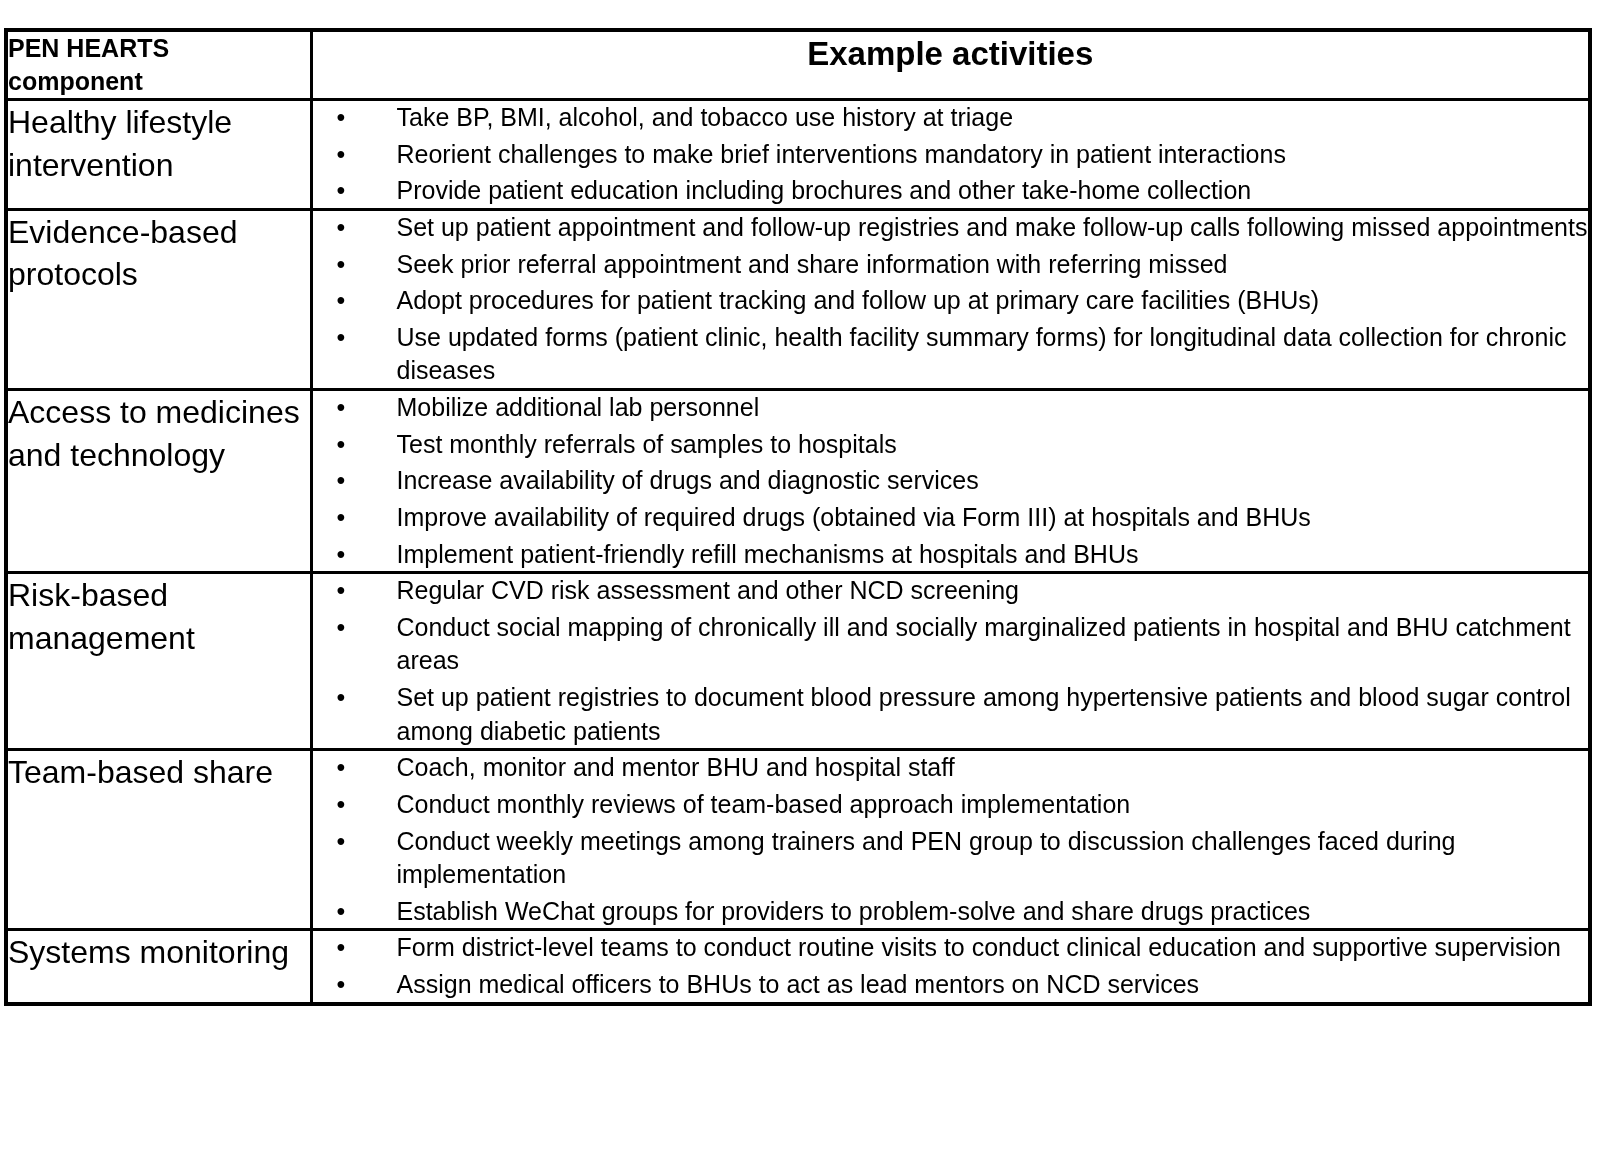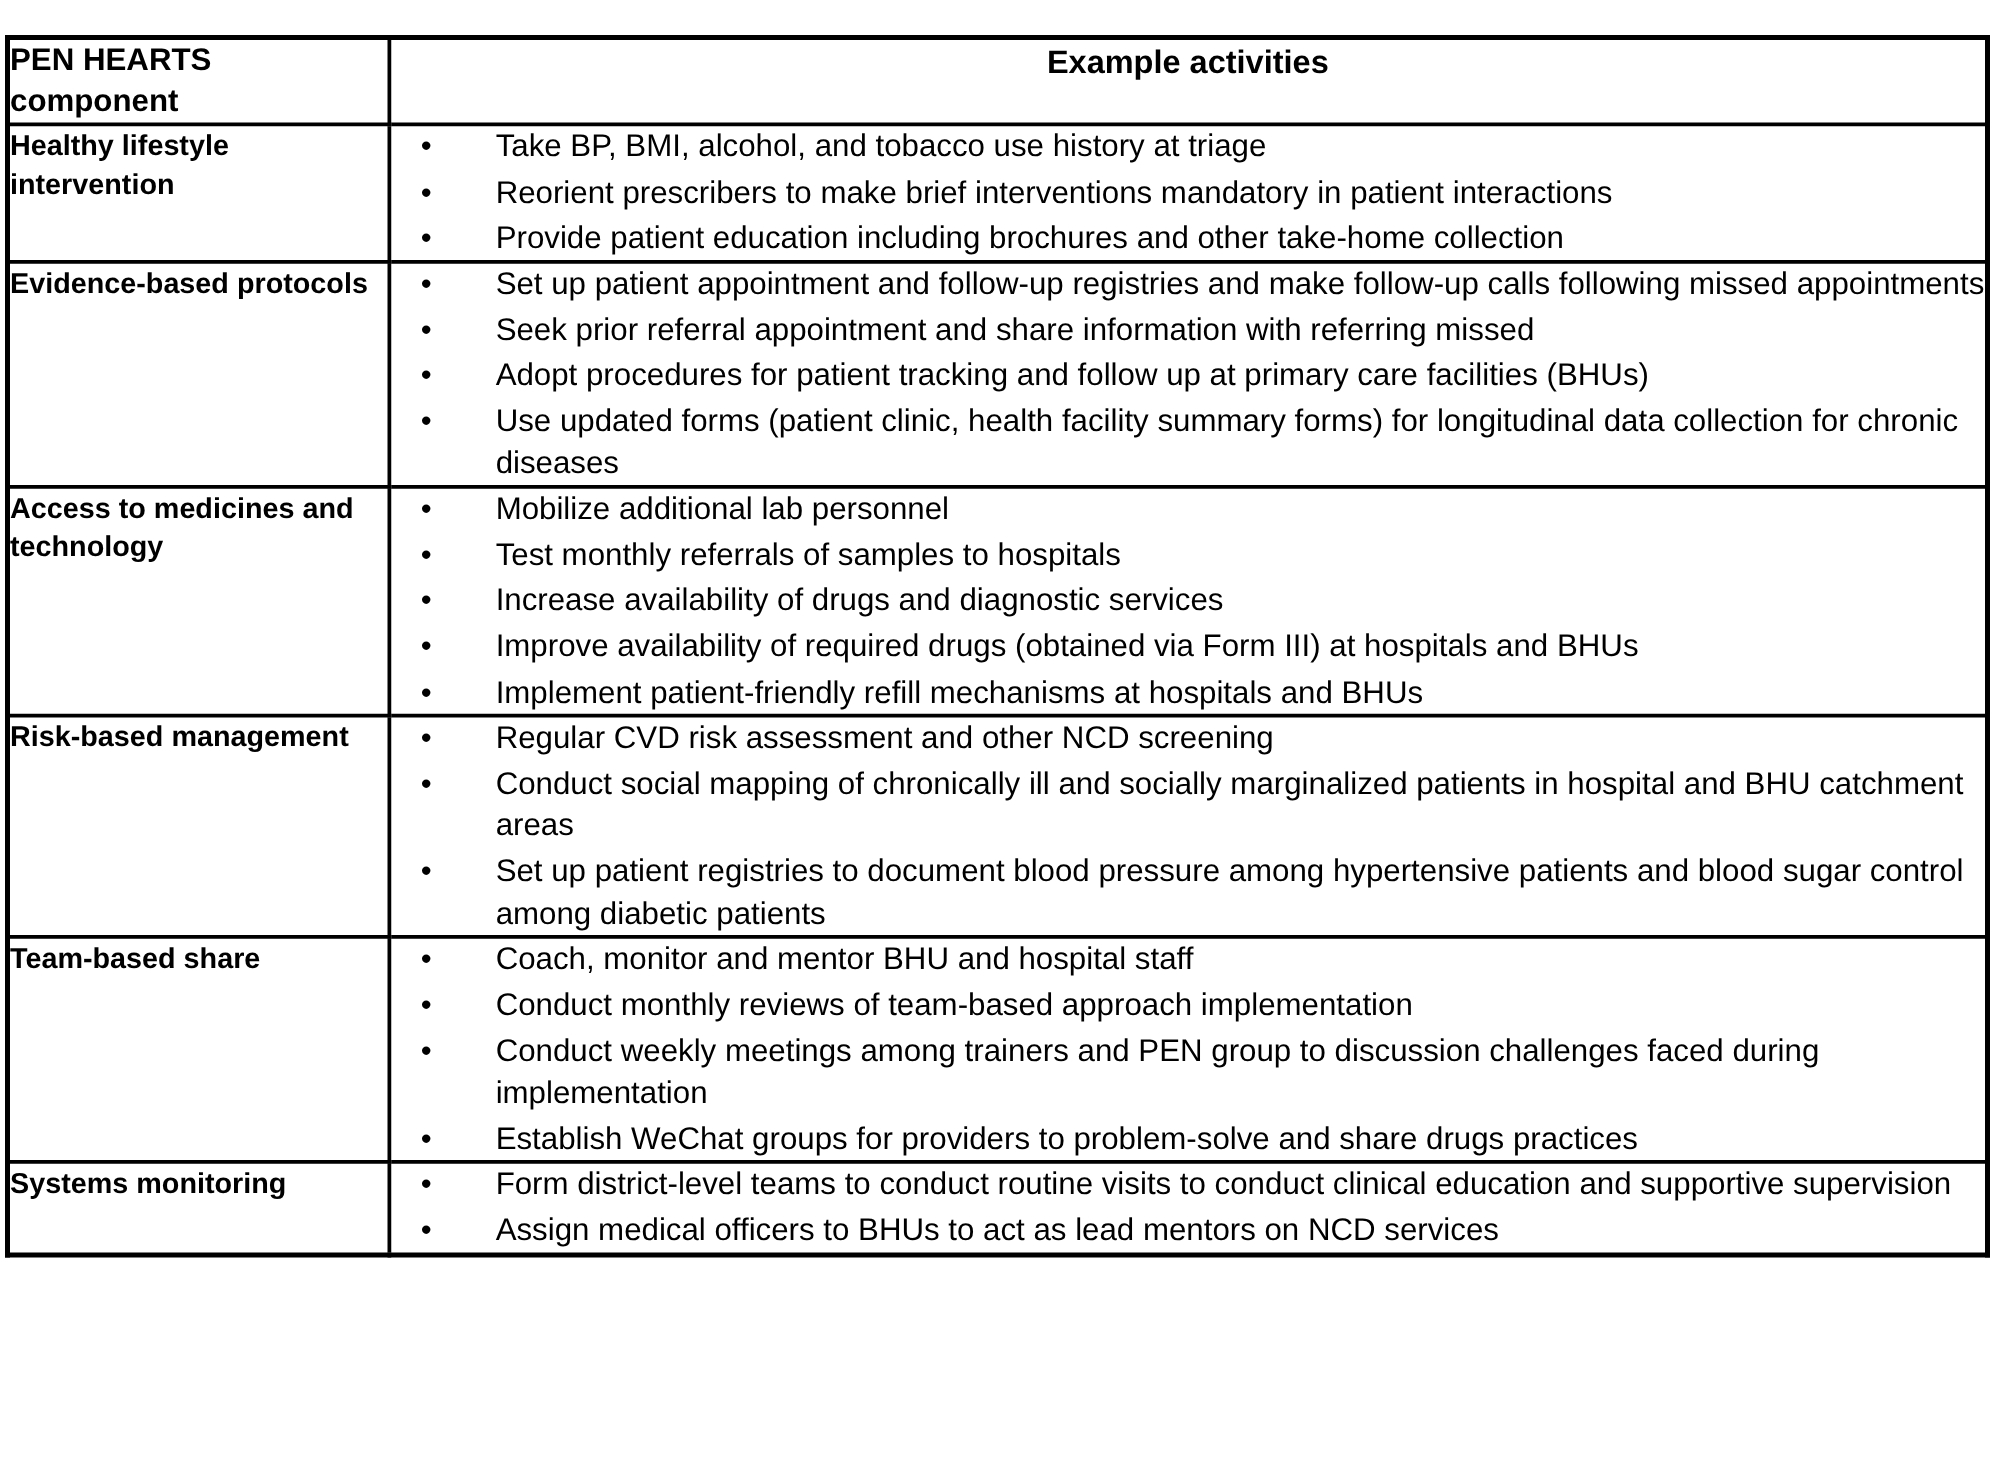--- a/index.html
+++ b/index.html
@@ -40,29 +40,29 @@
   th.hdr-component {
     text-align: left;
     font-weight: bold;
     font-size: 25px;
     line-height: 1.32;
     padding: 7px 10px 12px 14px;
   }
   th.hdr-activities {
     text-align: center;
     font-weight: bold;
-    font-size: 26px;
+    font-size: 33px;
     line-height: 1.32;
     padding: 7px 10px 12px 10px;
     vertical-align: top;
   }
   td.comp-cell {
-    font-size: 23px;
+    font-size: 32px;
     line-height: 1.33;
-    font-weight: bold;
+    font-weight: normal;
     padding: 8px 8px 10px 14px;
   }
   td.act-cell {
     padding: 8px 10px 10px 0;
   }
   ul.acts {
     list-style: none;
     margin: 0;
     padding: 0;
   }
@@ -110,21 +110,21 @@
         </th>
         <th class="hdr-activities">Example activities</th>
       </tr>
     </thead>
     <tbody id="table-body">
         <tr>
           <td class="comp-cell">Healthy lifestyle intervention</td>
           <td class="act-cell">
             <ul class="acts">
               <li><span class="bullet">•</span><span>Take BP, BMI, alcohol, and tobacco use history at triage</span></li>
-              <li><span class="bullet">•</span><span>Reorient prescribers to make brief interventions mandatory in patient interactions</span></li>
+              <li><span class="bullet">•</span><span>Reorient challenges to make brief interventions mandatory in patient interactions</span></li>
               <li><span class="bullet">•</span><span>Provide patient education including brochures and other take-home collection</span></li>
             </ul>
           </td>
         </tr>
         <tr>
           <td class="comp-cell">Evidence-based protocols</td>
           <td class="act-cell">
             <ul class="acts">
               <li><span class="bullet">•</span><span>Set up patient appointment and follow-up registries and make follow-up calls following missed appointments</span></li>
               <li><span class="bullet">•</span><span>Seek prior referral appointment and share information with referring missed</span></li>

